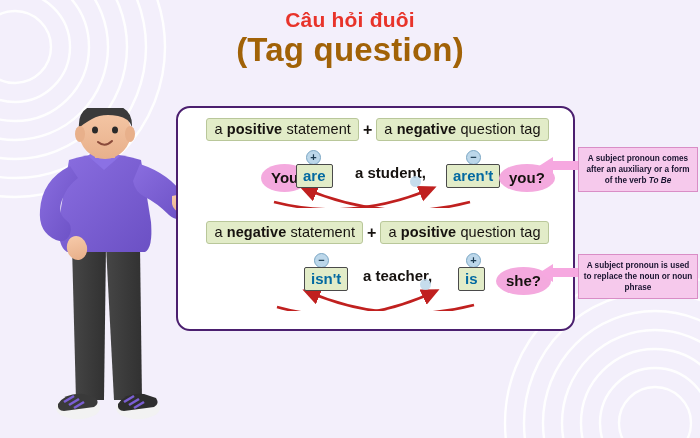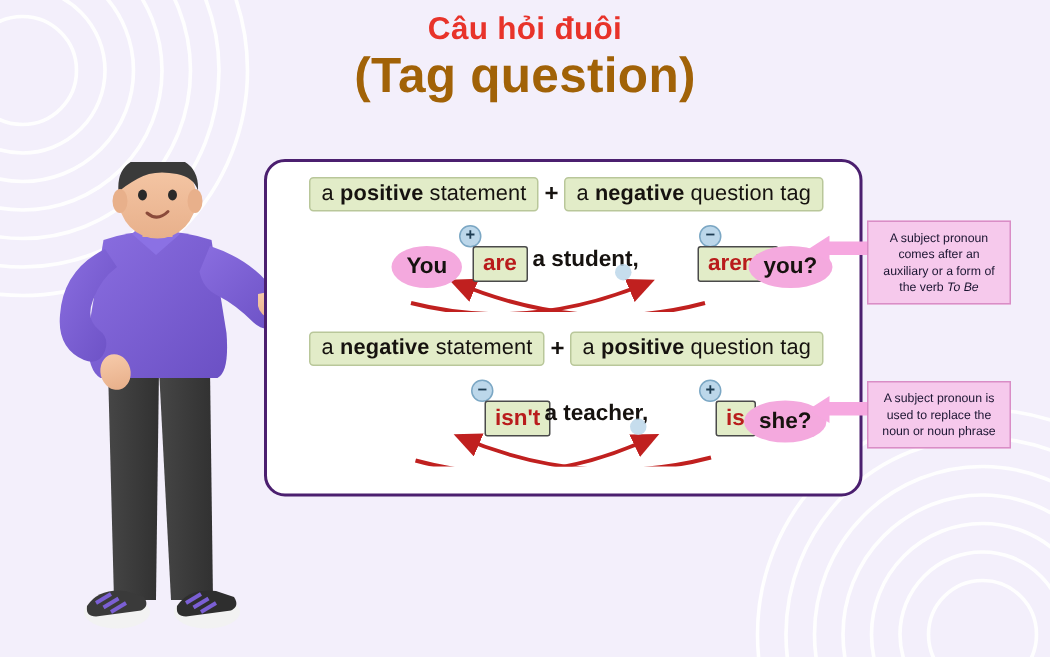--- a/index.html
+++ b/index.html
@@ -95,22 +95,21 @@
     border-radius: 50%;
     padding: 5px 10px 6px;
     color: #16120f;
   }
   
   .vbox {
     background: #e2ecc8;
     border: 1.4px solid #4a4a4a;
     border-radius: 2px;
     padding: 2px 6px 3px;
-    color: #b91c1c;
-    margin-left: 19px;
+    color: #0369a1;
   }
   
   .badge {
     position: absolute;
     width: 15px; height: 15px;
     border-radius: 50%;
     background: #bcd7ea;
     border: 1px solid #7ba7c4;
     color: #1d3c52;
     font-size: 11px;
@@ -124,26 +123,26 @@
     width: 11px; height: 11px;
     border-radius: 50%;
     background: #bcd7ea;
     opacity: .85;
   }
   .arrows { position: absolute; left: 0; top: 0; }
 
   
   .note {
     position: absolute;
-    width: 96px;
+    width: 120px;
     background: #f6c9ec;
     border: 1px solid #d98dc6;
     color: #1a1430;
     font-size: 8.2px;
-    font-weight: normal;
+    font-weight: bold;
     line-height: 1.35;
     text-align: center;
     padding: 5px 4px;
     z-index: 5;
   }
   .note.n1 { left: 578px; top: 147px; }
   .note.n2 { left: 578px; top: 254px; }
   .note i { font-style: italic; }
   .note-arrow { position: absolute; z-index: 4; }
   .note-arrow.a1 { left: 537px; top: 157px; }

